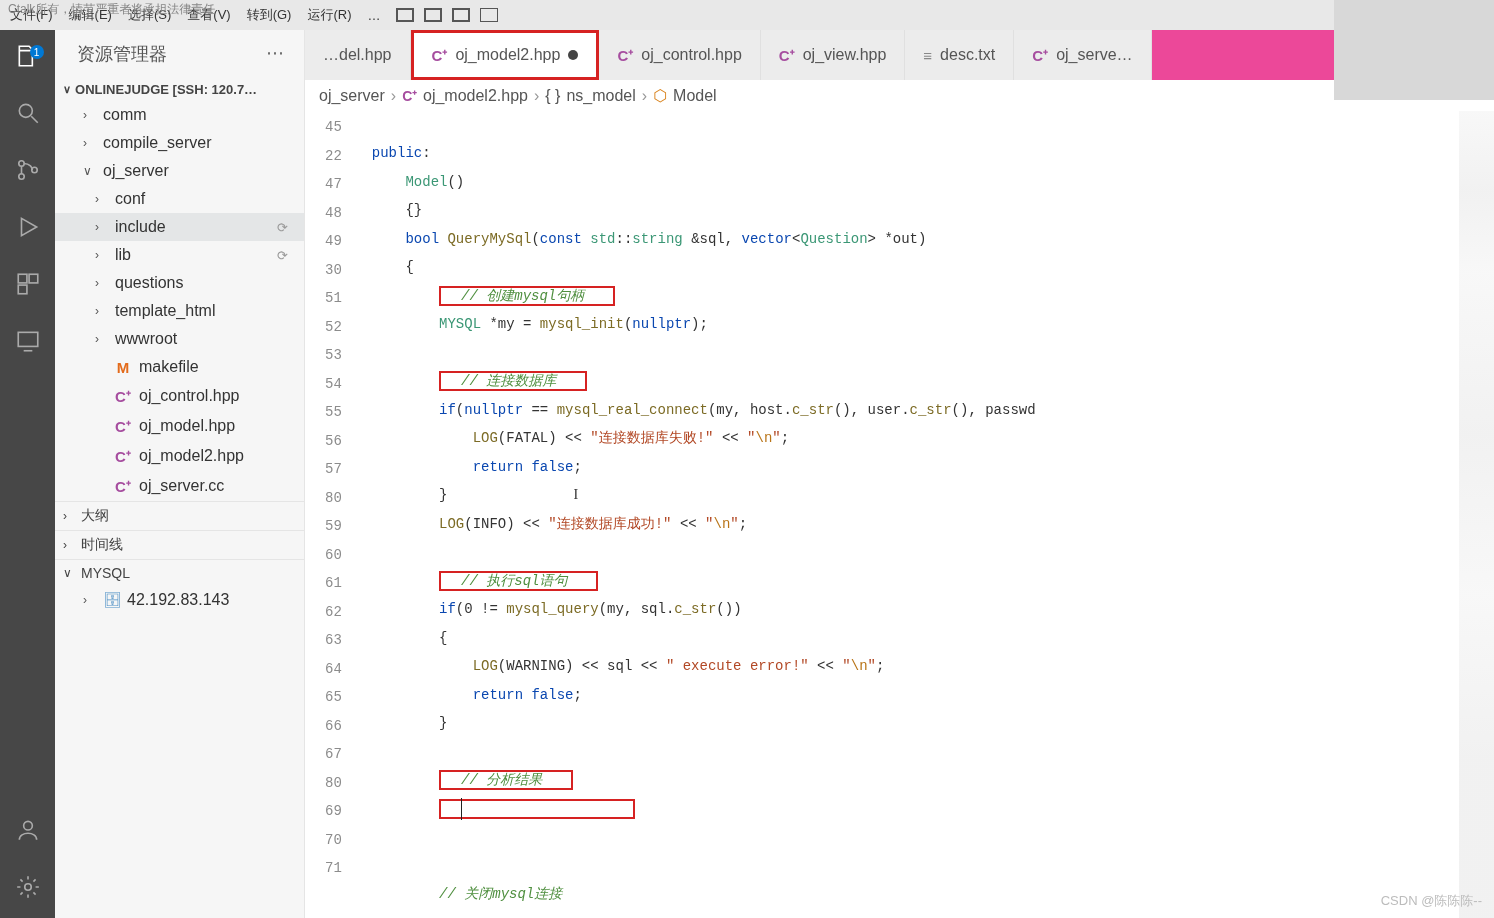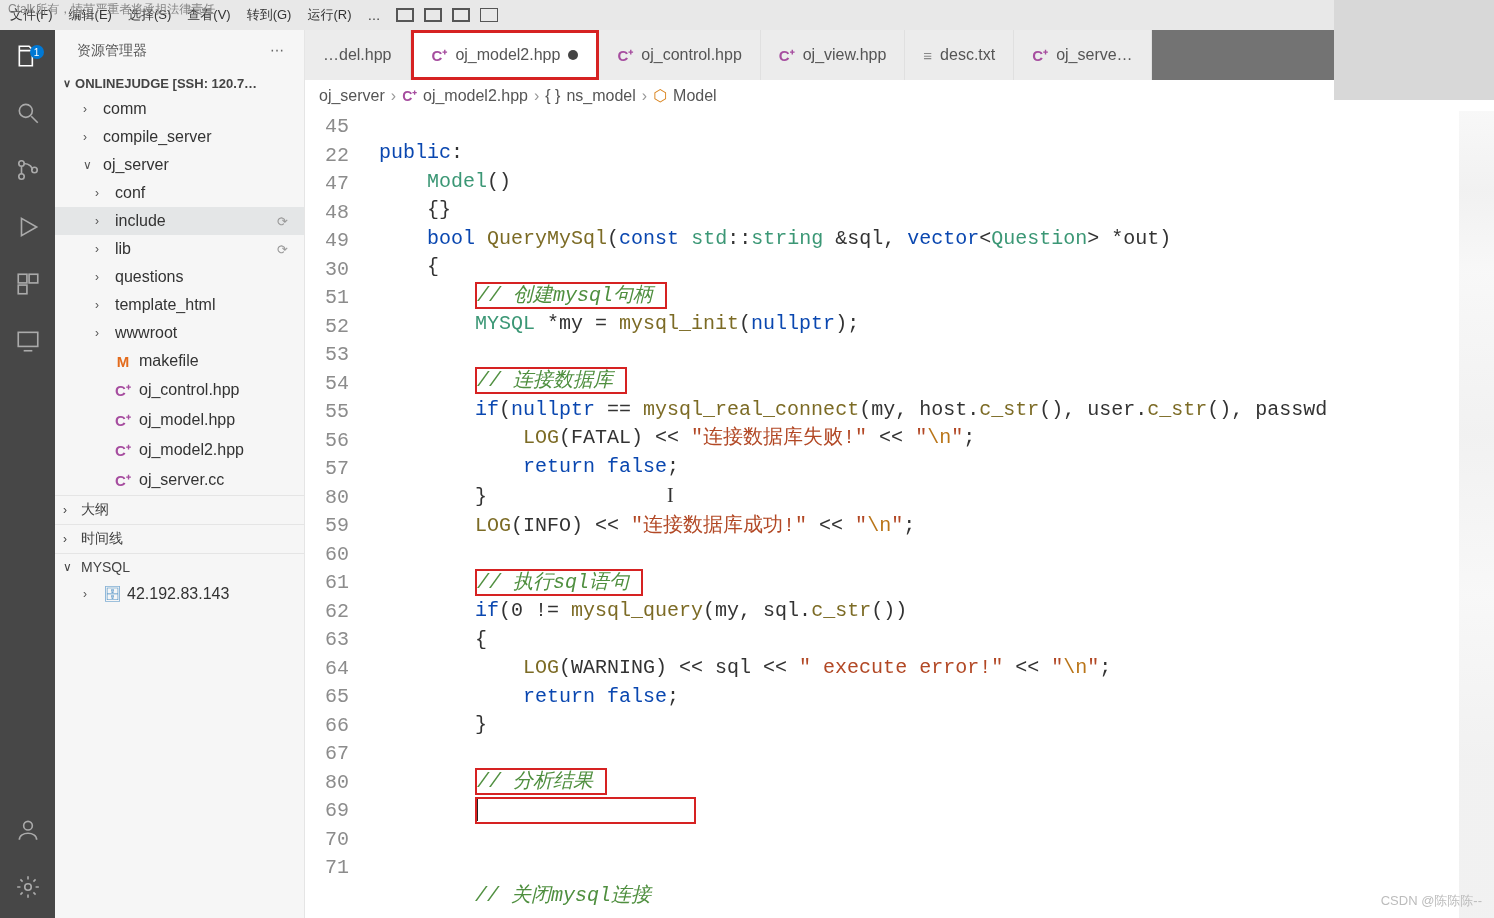--- a/index.html
+++ b/index.html
@@ -15,61 +15,61 @@
 
   .container { display: flex; height: calc(100% - 30px); }
   .activitybar { width: 55px; background: #474747; display: flex; flex-direction: column; align-items: center; padding-top: 10px; gap: 25px; }
   .activitybar .icon { width: 32px; height: 32px; display: flex; align-items: center; justify-content: center; }
   .activitybar svg { width: 26px; height: 26px; stroke: #aaa; fill: none; stroke-width: 1.5; }
   .activitybar .active svg { stroke: #fff; }
   .activitybar .badge { position: absolute; background: #0078d4; color: #fff; font-size: 10px; border-radius: 50%; width: 14px; height: 14px; display: flex; align-items: center; justify-content: center; margin-left: 18px; margin-top: -8px; }
   .activitybar .bottom { margin-top: auto; padding-bottom: 15px; display: flex; flex-direction: column; gap: 25px; }
 
   .sidebar { width: 250px; background: #f6f6f6; border-right: 1px solid #e5e5e5; display: flex; flex-direction: column; }
-  .sidebar-header { padding: 12px 20px 12px 22px; font-size: 14px; color: #555; display: flex; justify-content: space-between; }
+  .sidebar-header { padding: 12px 20px 12px 22px; font-size: 18px; color: #555; display: flex; justify-content: space-between; }
   .sidebar-ellipsis { color: #666; }
   .project-root { padding: 4px 8px; font-size: 13px; font-weight: bold; color: #444; display: flex; align-items: center; gap: 4px; }
   .project-root .chev { font-size: 11px; }
   .tree { font-size: 16px; color: #333; }
   .tree-item { padding: 5px 6px 5px 20px; display: flex; align-items: center; gap: 8px; }
   .tree-item.selected { background: #e4e6e7; }
   .tree-item .indent1 { width: 0; }
   .tree-item .indent2 { width: 12px; }
   .tree-item .chev { width: 12px; font-size: 12px; color: #555; }
   .tree-item .ficon { width: 16px; text-align: center; font-size: 15px; }
   .ficon.cpp { color: #a64d9f; font-weight: bold; }
   .ficon.mk { color: #e36b1c; font-weight: bold; }
   .ficon.db { color: #4c8fc5; }
   .sidebar-section { padding: 5px 8px; font-size: 14px; color: #444; display: flex; align-items: center; gap: 6px; border-top: 1px solid #e5e5e5; }
   .sidebar-section .chev { width: 12px; font-size: 12px; }
   .sidebar .status { margin-left: auto; margin-right: 10px; font-size: 13px; color: #999; }
 
   .editor-area { flex: 1; display: flex; flex-direction: column; position: relative; }
-  .tabs { display: flex; background: #737373; height: 50px; align-items: stretch; }
+  .tabs { display: flex; background: #ec4899; height: 50px; align-items: stretch; }
   .tab { padding: 0 18px; display: flex; align-items: center; gap: 8px; font-size: 16px; color: #555; background: #ececec; border-right: 1px solid #e0e0e0; }
   .tab.highlighted { border: 3px solid #d62222; background: #fff; }
   .tab .ticon { color: #a64d9f; font-weight: bold; font-size: 15px; }
   .tab .ticon.txt { color: #888; }
   .tab .dirty { width: 10px; height: 10px; background: #444; border-radius: 50%; }
   .breadcrumbs { padding: 6px 14px; font-size: 16px; color: #555; display: flex; align-items: center; gap: 6px; background: #fff; }
   .breadcrumbs .sep { color: #999; }
   .breadcrumbs .bicon { color: #a64d9f; font-size: 14px; font-weight: bold; }
   .breadcrumbs .nsicon { color: #555; }
   .breadcrumbs .clsicon { color: #d9821b; }
 
-  .code { flex: 1; display: flex; background: #fff; font-family: "Consolas", "Courier New", monospace; font-size: 20px; overflow: hidden; position: relative; }
+  .code { flex: 1; display: flex; background: #fff; font-family: "Consolas", "Courier New", monospace; font-size: 14px; overflow: hidden; position: relative; }
   .gutter { background: #fff; color: #8c8c8c; text-align: right; padding: 2px 30px 2px 20px; line-height: 28.5px; }
   .codelines { padding: 2px 0; line-height: 28.5px; white-space: pre; color: #333; margin-top: 26px; }
   .kw { color: #0a47b0; }
   .type { color: #3b9775; }
   .fn { color: #7c6b25; }
   .str { color: #b24825; }
   .esc { color: #b97417; }
   .cm { color: #4f8f3f; font-style: italic; }
-  .redbox { border: 2px solid #d62222; padding: 0 0; display: inline; }
+  .redbox { border: 2px solid #d62222; padding: 0 20px; display: inline; }
   .cursor { border-left: 1.5px solid #222; display: inline-block; height: 22px; vertical-align: middle; }
   .text-cursor { color: #333; font-family: serif; }
   .minimap { position: absolute; right: 0; top: 0; width: 35px; height: 100%; background: linear-gradient(#f3f3f3 0%, #e8e8e8 10%, #f3f3f3 20%, #e8e8e8 40%, #f3f3f3 60%, #e8e8e8 80%); opacity: 0.6; }
   .watermark-br { position: absolute; bottom: 8px; right: 12px; font-size: 13px; color: #bcbcbc; z-index: 5; }
 </style>
 </head>
 <body>
 
 <div class="watermark-top">Ctalk所有，情节严重者将承担法律责任</div>
 

